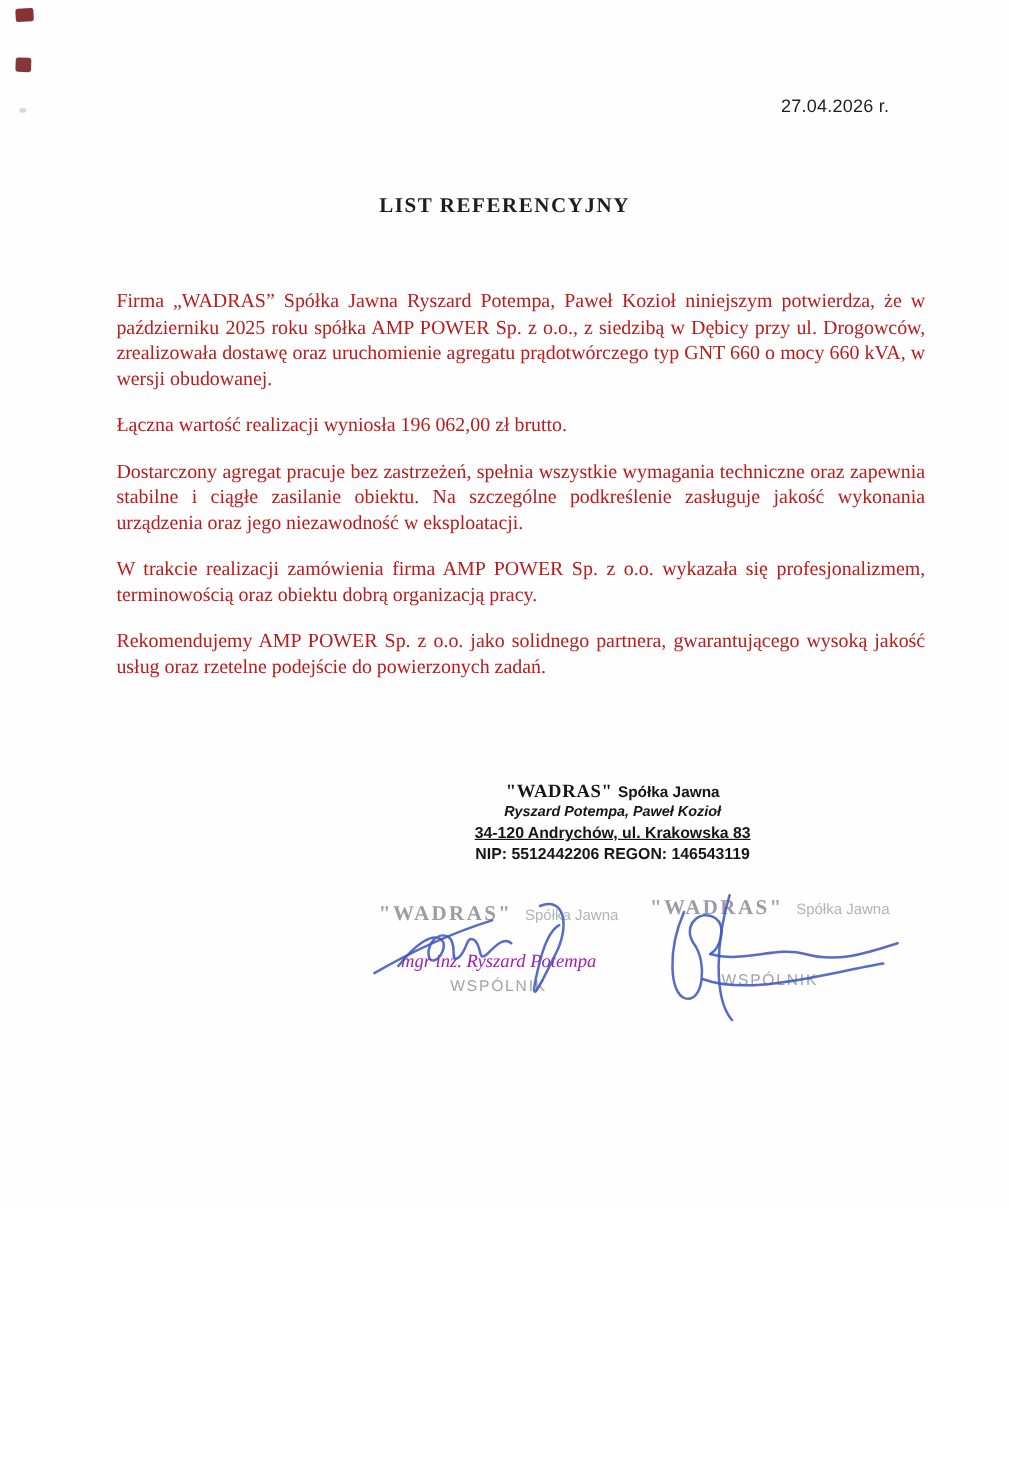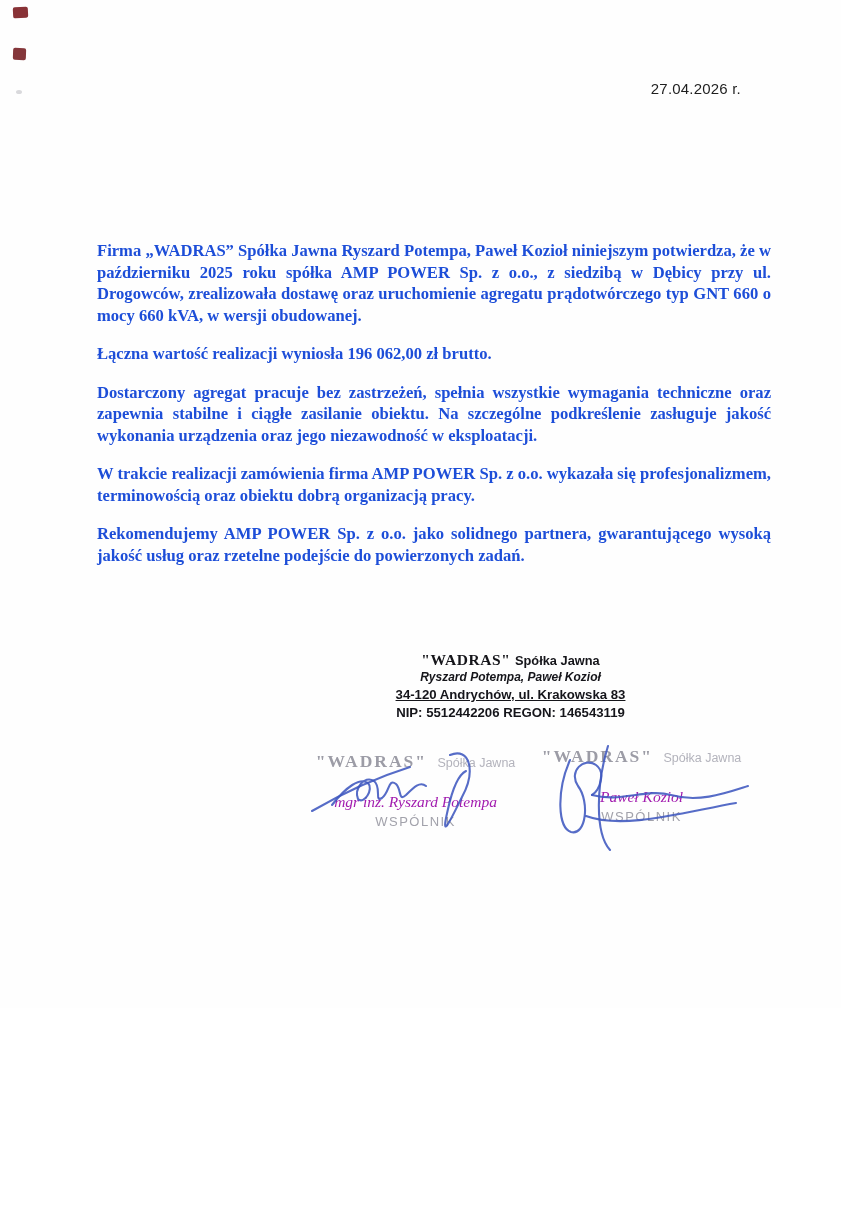--- a/index.html
+++ b/index.html
@@ -25,21 +25,21 @@
   }
   .title{
     position:absolute;top:161px;left:0;width:100%;
     margin:0;text-align:center;
     font-size:17.5px;font-weight:bold;letter-spacing:1.3px;
     color:#1d1d22;
   }
   .letter-body{
     position:absolute;top:240px;left:97px;width:674px;
     font-size:16.6px;line-height:21.7px;
-    text-align:justify;color:#1d4ed8;font-weight:bold;
+    text-align:justify;color:#b91c1c;
   }
   .letter-body p{margin:0 0 16.5px 0;}
   .letter-body p.single{text-align:left;}
 
   
   .stamp-block{
     position:absolute;top:651px;left:368px;width:285px;
     font-family:"Liberation Sans", sans-serif;
     text-align:center;color:#15151a;line-height:17.2px;
   }
@@ -72,20 +72,21 @@
 
 <div class="page">
 
   <div class="artifact mark1"></div>
   <div class="artifact mark2"></div>
   <div class="artifact speck1"></div>
   <div class="artifact speck2"></div>
 
   <div class="date">27.04.2026 r.</div>
 
+  <h1 class="title">LIST REFERENCYJNY</h1>
 
   <div class="letter-body">
     <p>Firma „WADRAS” Spółka Jawna Ryszard Potempa, Paweł Kozioł niniejszym potwierdza, że w październiku 2025 roku spółka AMP POWER Sp. z o.o., z siedzibą w Dębicy przy ul. Drogowców, zrealizowała dostawę oraz uruchomienie agregatu prądotwórczego typ GNT 660 o mocy 660 kVA, w wersji obudowanej.</p>
     <p class="single">Łączna wartość realizacji wyniosła 196 062,00 zł brutto.</p>
     <p>Dostarczony agregat pracuje bez zastrzeżeń, spełnia wszystkie wymagania techniczne oraz zapewnia stabilne i ciągłe zasilanie obiektu. Na szczególne podkreślenie zasługuje jakość wykonania urządzenia oraz jego niezawodność w eksploatacji.</p>
     <p>W trakcie realizacji zamówienia firma AMP POWER Sp. z o.o. wykazała się profesjonalizmem, terminowością oraz obiektu dobrą organizacją pracy.</p>
     <p>Rekomendujemy AMP POWER Sp. z o.o. jako solidnego partnera, gwarantującego wysoką jakość usług oraz rzetelne podejście do powierzonych zadań.</p>
   </div>
 
   <div class="stamp-block">
@@ -113,21 +114,20 @@
       <path d="M 152 10 C 172 2 178 26 164 52 C 152 76 142 98 150 64 C 154 46 160 30 168 26"></path>
     </svg>
   </div>
 
   <div class="sig sig-right">
     <div class="sig-stamp">
       <div class="sig-company">
         <span class="sig-wadras">"WADRAS"</span>
         <span class="sig-suffix">Spółka Jawna</span>
       </div>
-      <div class="sig-name">Paweł Kozioł</div>
       <div class="sig-role">WSPÓLNIK</div>
     </div>
     <svg class="sig-ink" width="235" height="115" viewBox="0 0 235 115">
       <path d="M 46 20 C 32 52 34 88 47 92 C 62 96 66 62 54 46 C 44 31 60 17 72 25 C 82 32 76 50 68 55"></path>
       <path d="M 68 55 C 96 63 122 48 147 55 C 175 63 202 53 224 46"></path>
       <path d="M 62 76 C 100 90 160 72 212 63"></path>
       <path d="M 84 6 C 73 42 70 92 86 110"></path>
     </svg>
   </div>
 

